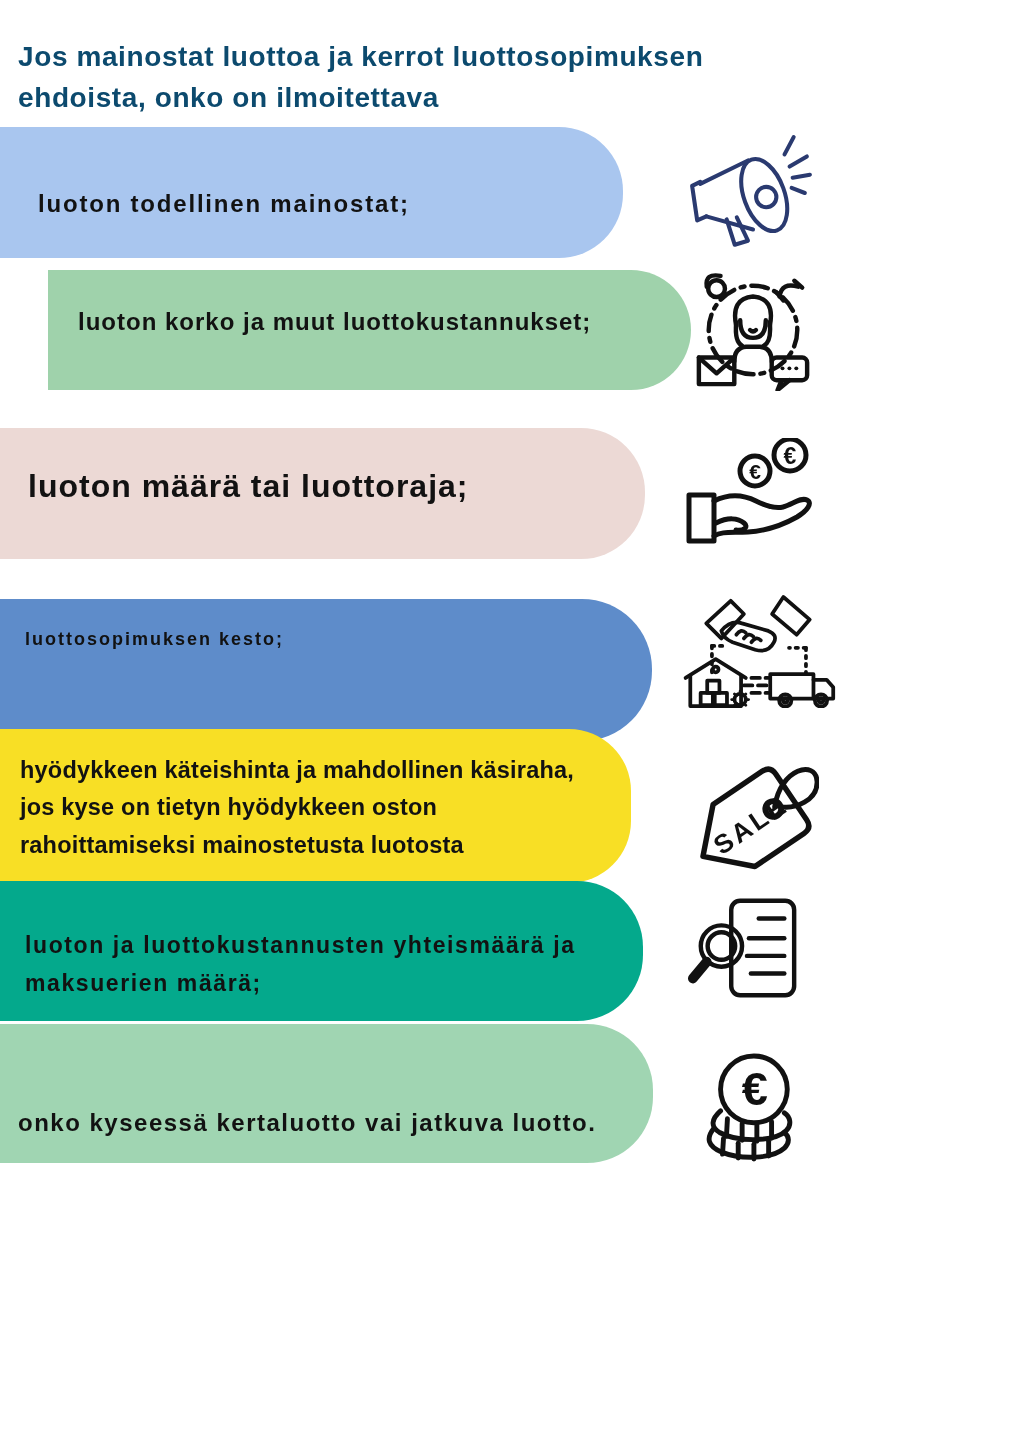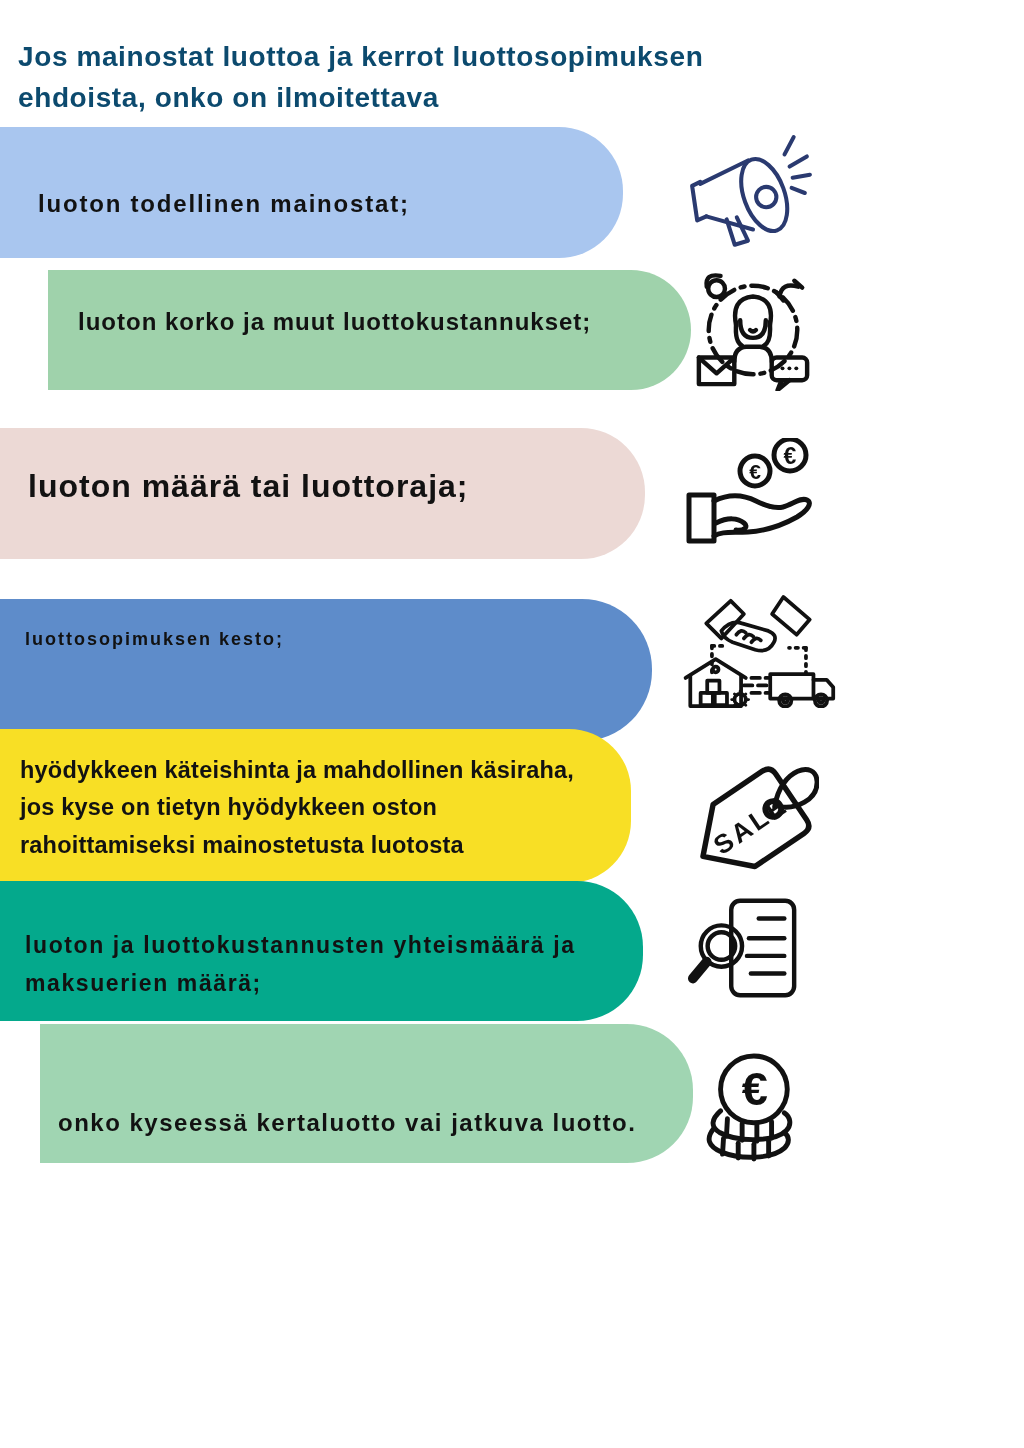--- a/index.html
+++ b/index.html
@@ -202,21 +202,21 @@
         <path d="M62 66 H100"></path>
         <path d="M66 84 H100"></path>
         <circle cx="36" cy="56" r="21"></circle>
         <circle cx="36" cy="56" r="14"></circle>
         <path d="M21 72 L7 89" stroke-width="10"></path>
       </svg>
     </div>
   </div>
 
   <div class="r7">
-    <div class="bar" style="background-color: rgb(160, 213, 178); margin-left: 40px;">
+    <div class="bar" style="background-color: rgb(160, 213, 178);">
       <div class="line">onko kyseessä kertaluotto vai jatkuva luotto.</div>
     </div>
     <div class="icon-box">
       <svg viewBox="0 0 105 114" fill="none" stroke="currentColor" stroke-width="5" stroke-linecap="round" stroke-linejoin="round">
         <circle cx="57" cy="40" r="34"></circle>
         <text x="58" y="56" font-size="48" font-weight="bold" text-anchor="middle" fill="currentColor" stroke="none">€</text>
         <path d="M23 62 C14 70 12 78 22 84 C40 94 78 94 90 82 C96 76 94 68 88 64"></path>
         <path d="M30 70 L29 88"></path>
           <path d="M45 75 L45 92"></path>
           <path d="M60 76 L60 93"></path>

